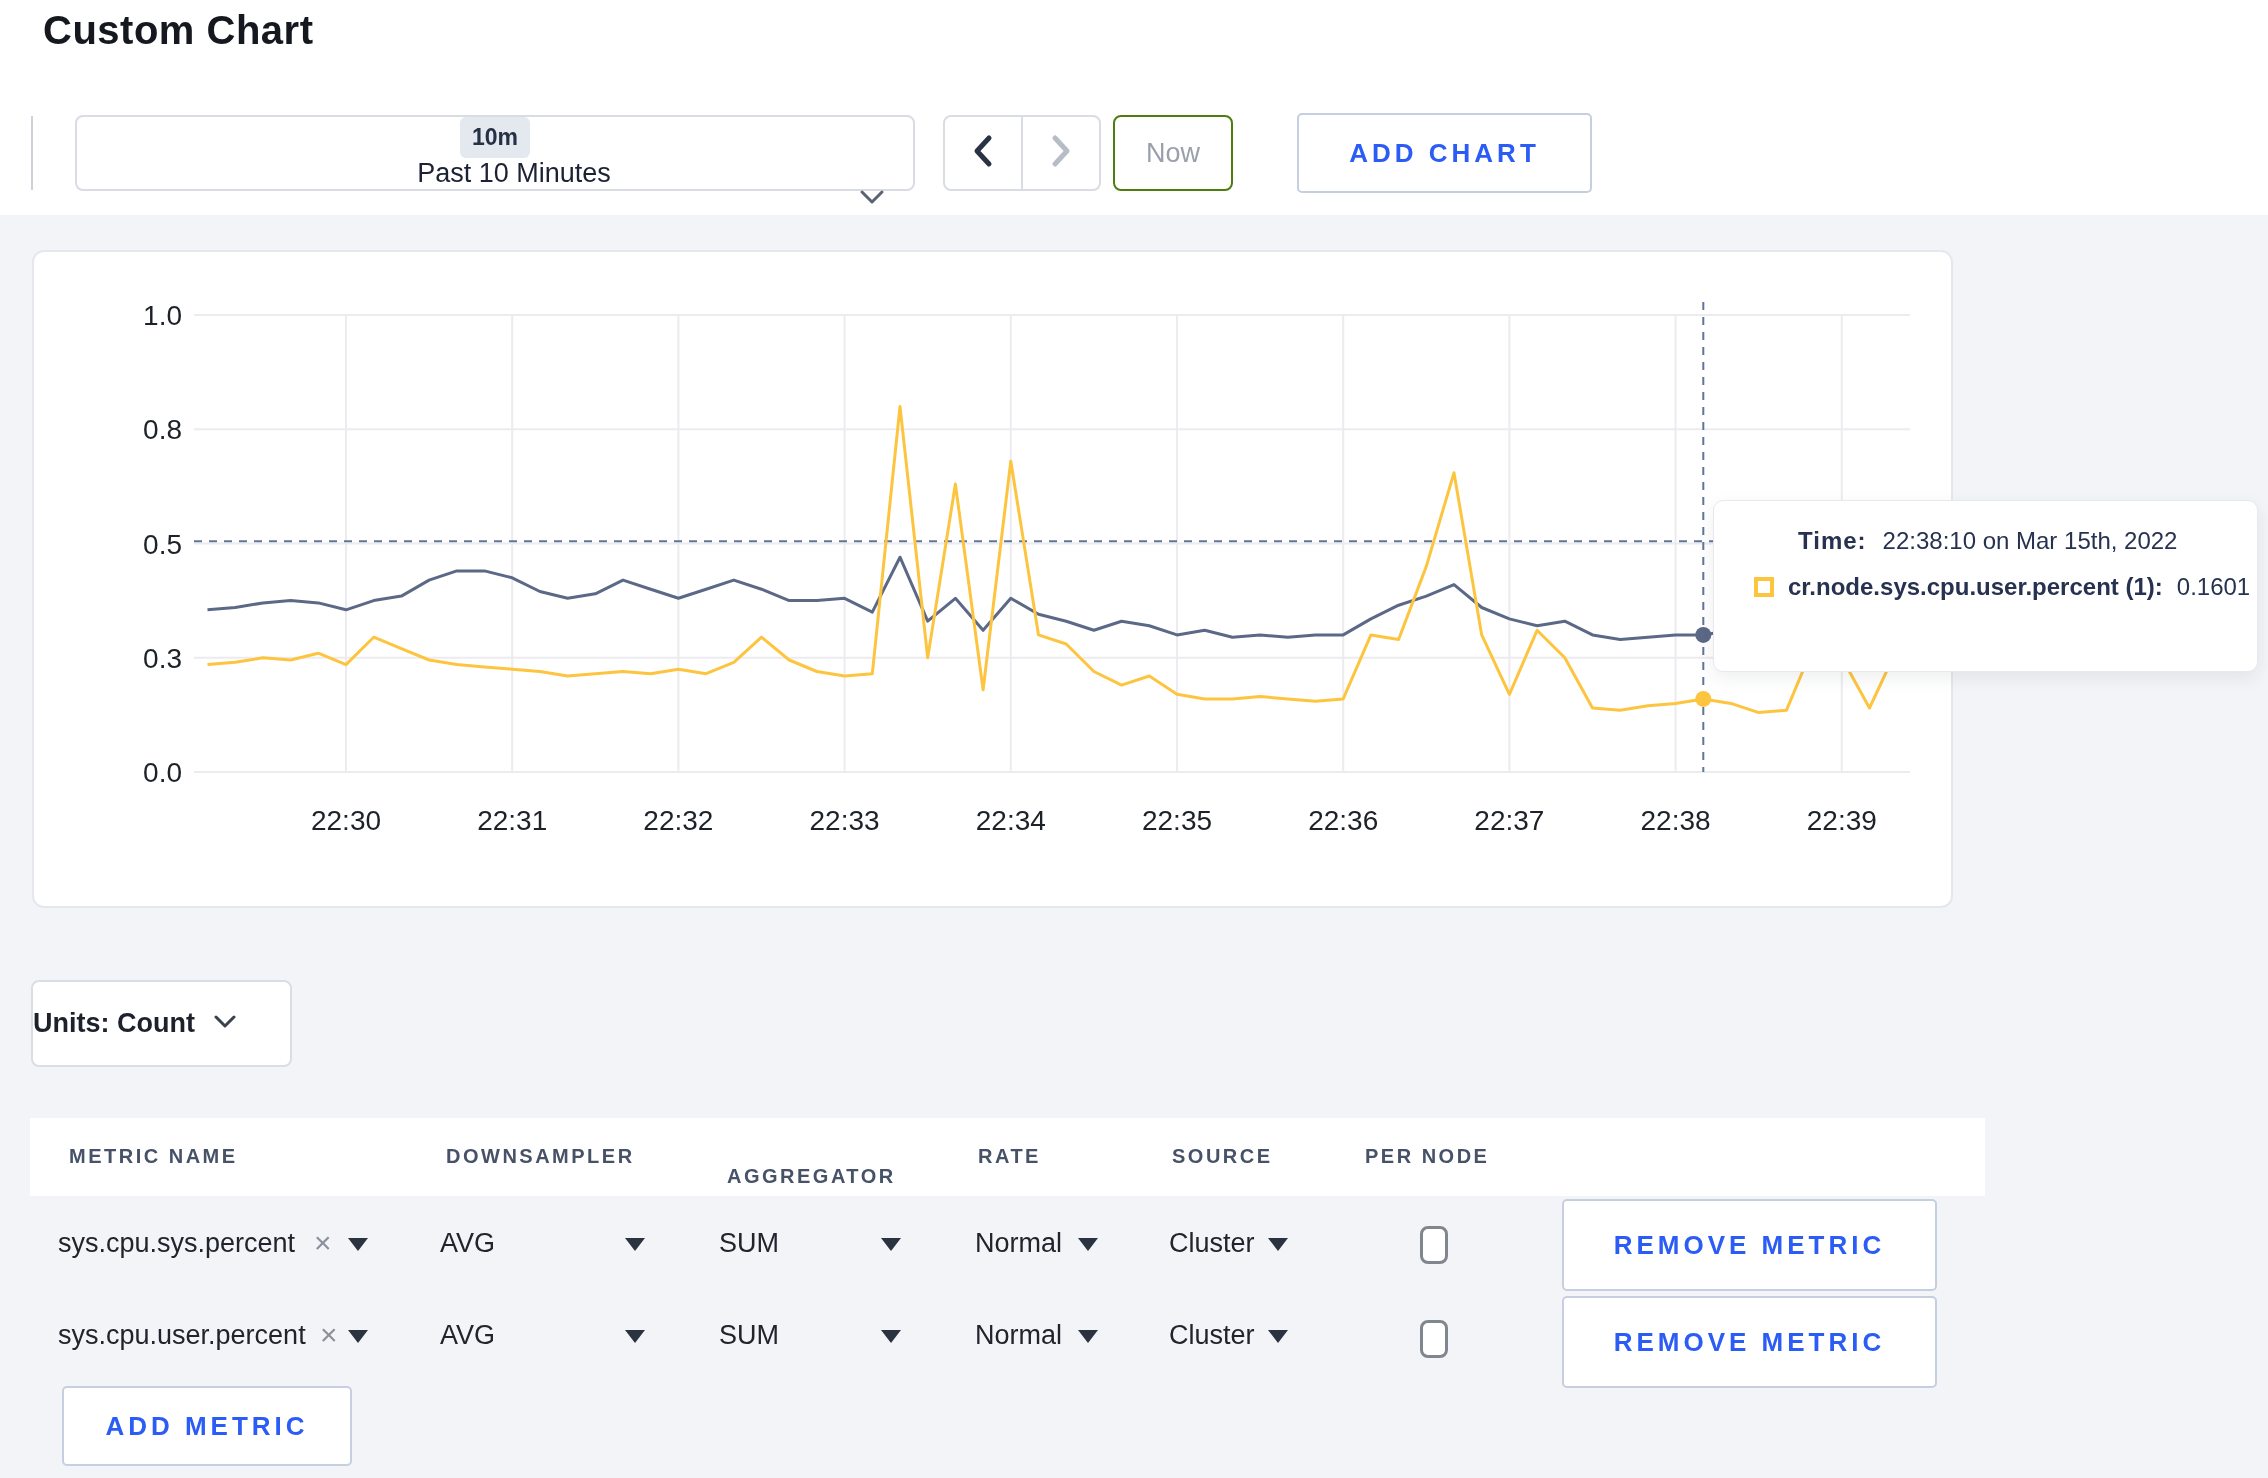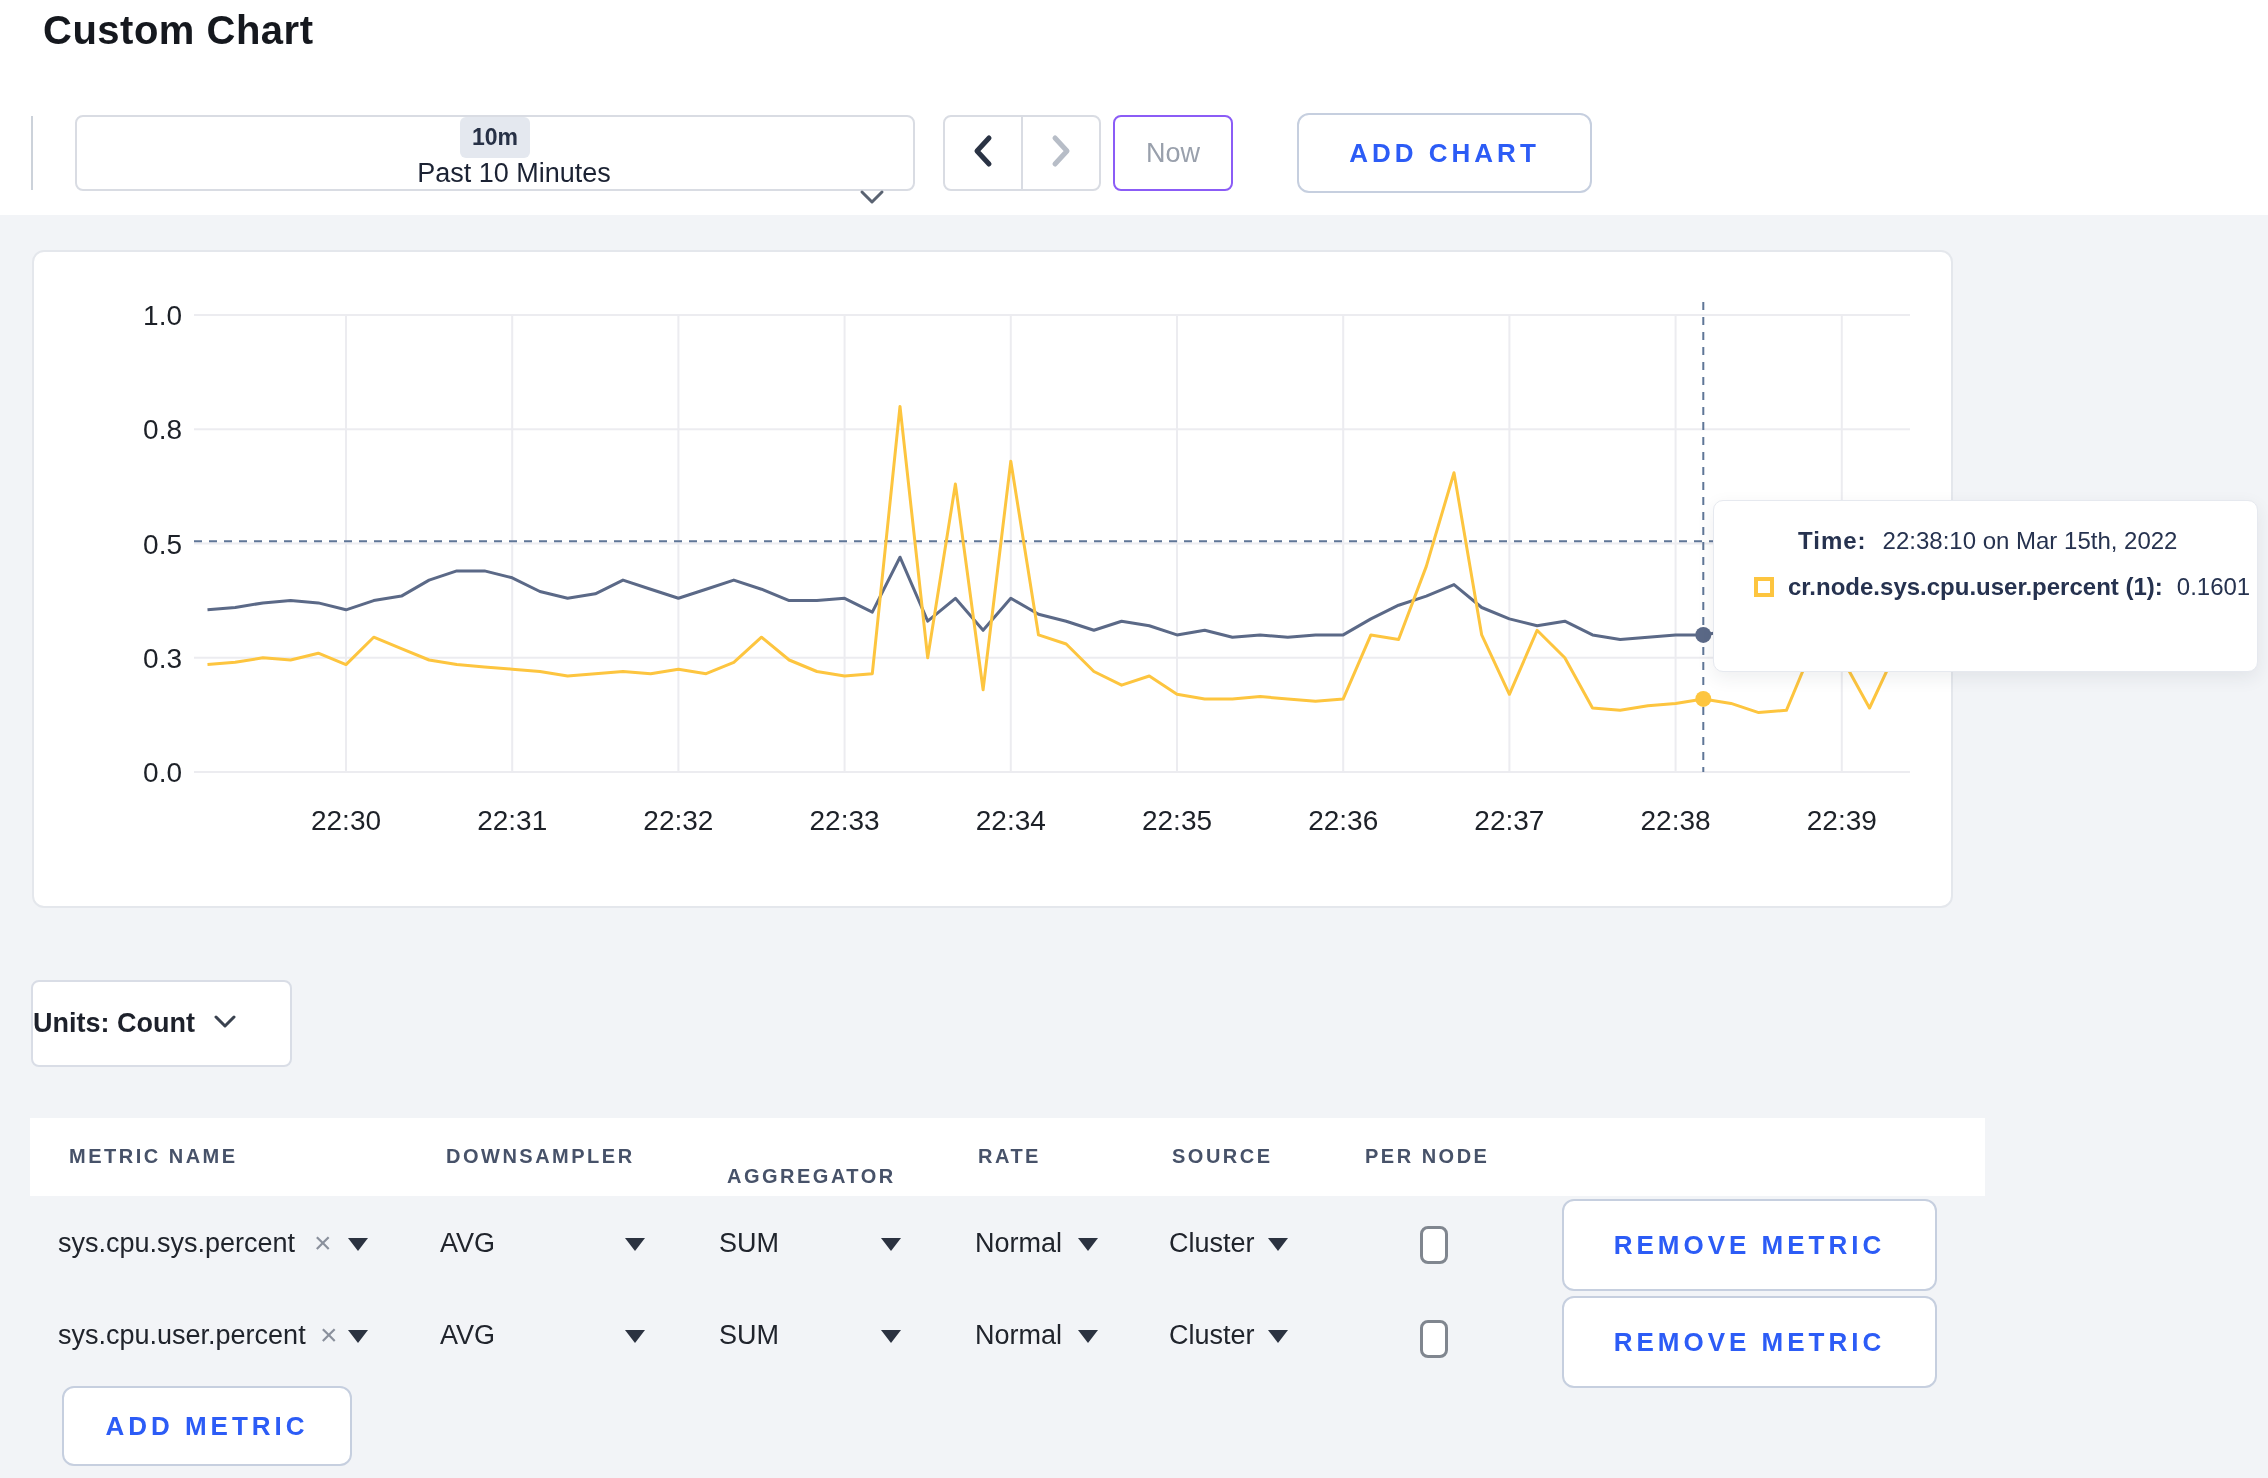--- a/index.html
+++ b/index.html
@@ -17,24 +17,24 @@
   .tw-badge { background:#e4e8ef; border-radius:6px; padding:7px 12px; font-size:23px; font-weight:700; color:#273146; }
   .tw-label { margin-left:38px; font-size:27px; color:#1b2233; }
   .tw-chevron { margin-left:auto; display:flex; }
 
   .nav-group { position:absolute; left:943px; top:115px; width:158px; height:76px; background:#fff;
     border:2px solid #d9dce3; border-radius:8px; display:flex; }
   .nav-half { flex:1; display:flex; align-items:center; justify-content:center; cursor:pointer; }
   .nav-half + .nav-half { border-left:2px solid #d9dce3; }
 
   .now-btn { position:absolute; left:1113px; top:115px; width:120px; height:76px; background:#fff;
-    border:2px solid #8b5cf6; border-radius:8px; font-size:27px; color:#99a0ac; display:flex;
+    border:2px solid #4d7c0f; border-radius:8px; font-size:27px; color:#99a0ac; display:flex;
     align-items:center; justify-content:center; cursor:default; }
 
-  .blue-btn { background:#fff; border:2px solid #c6cfdf; border-radius:12px; color:#2c5cf6;
+  .blue-btn { background:#fff; border:2px solid #c6cfdf; border-radius:5px; color:#2c5cf6;
     font-size:26px; font-weight:600; letter-spacing:4px; display:flex; align-items:center; justify-content:center; cursor:pointer; }
   .add-chart-btn { position:absolute; left:1297px; top:113px; width:295px; height:80px; }
 
   
   .chart-card { position:absolute; left:32px; top:250px; width:1921px; height:658px; background:#fff;
     border:2px solid #e4e7ec; border-radius:12px; }
   .chart-card svg { position:absolute; left:0; top:0; }
 
   
   .tooltip { position:absolute; left:1713px; top:500px; width:545px; height:172px; background:#fff;

